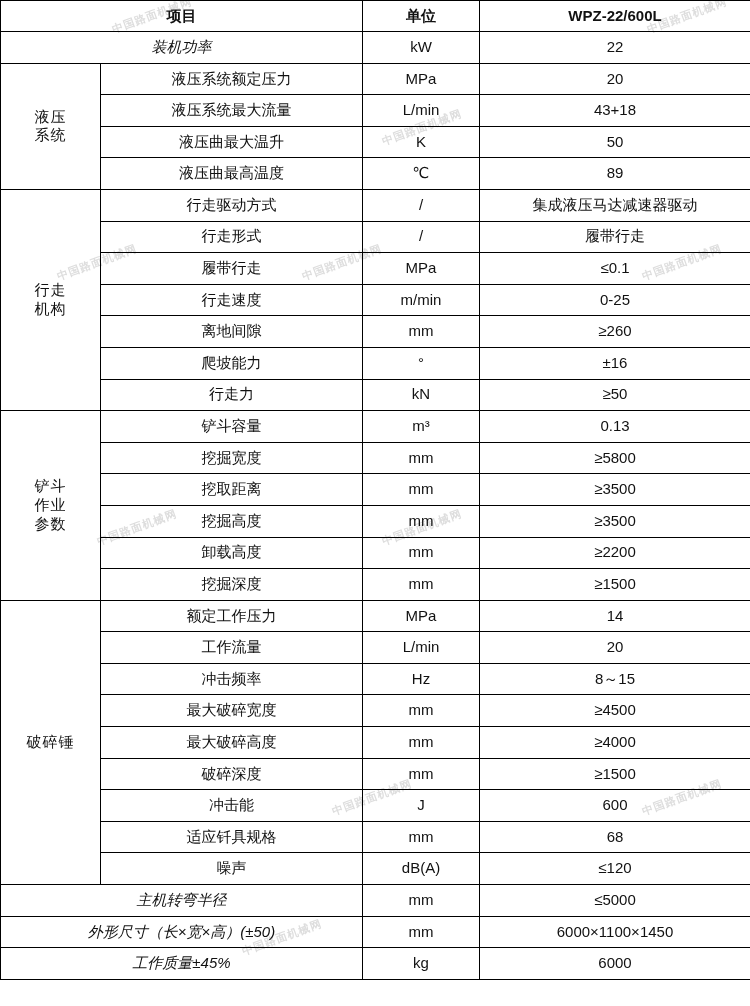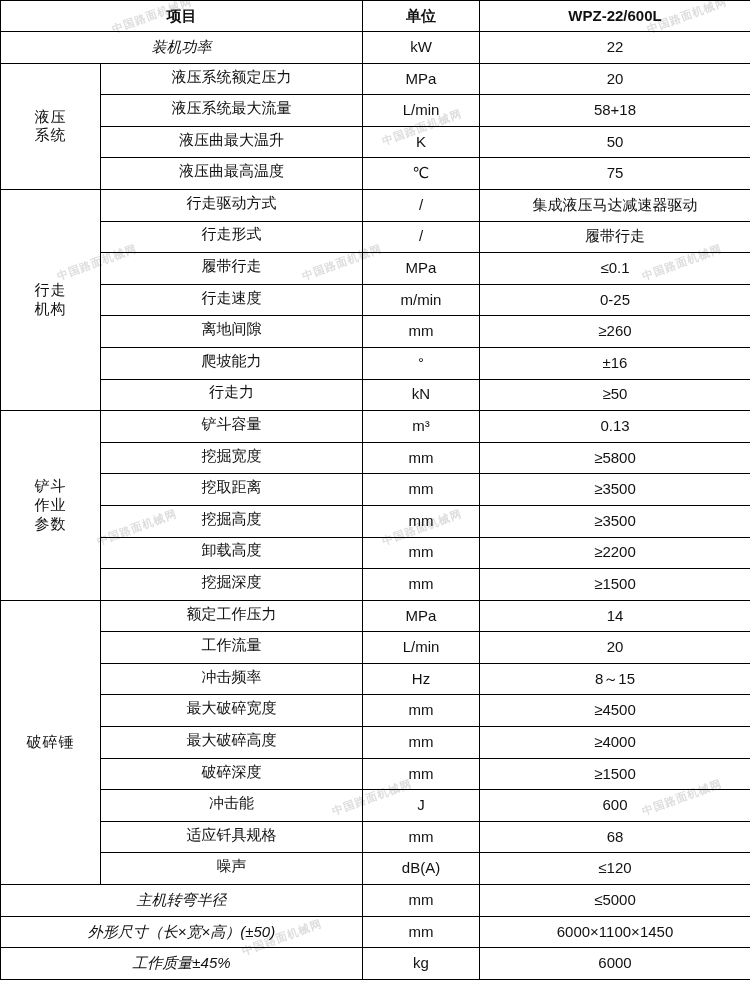--- a/index.html
+++ b/index.html
@@ -46,21 +46,20 @@
     font-size: 16px;
     letter-spacing: 1px;
   }
   td.head {
     font-weight: bold;
     font-size: 19px;
     height: 30px;
   }
   td.item {
     font-size: 15.5px;
-    font-family: Liberation Mono, monospace;
   }
   td.unit {
     font-size: 14px;
   }
   td.value {
     font-size: 14.5px;
   }
   td.wide-item {
     font-size: 15.5px;
     font-style: italic;
@@ -123,31 +122,31 @@
           <div>液压</div>
           <div>系统</div>
         </td>
         <td class="item">液压系统额定压力</td>
         <td class="unit">MPa</td>
         <td class="value">20</td>
       </tr>
       <tr>
         <td class="item">液压系统最大流量</td>
         <td class="unit">L/min</td>
-        <td class="value">58+18</td>
+        <td class="value">43+18</td>
       </tr>
       <tr>
         <td class="item">液压曲最大温升</td>
         <td class="unit">K</td>
         <td class="value">50</td>
       </tr>
       <tr>
         <td class="item">液压曲最高温度</td>
         <td class="unit">℃</td>
-        <td class="value">75</td>
+        <td class="value">89</td>
       </tr>
 
       <tr>
         <td class="group" rowspan="7">
           <div>行走</div>
           <div>机构</div>
         </td>
         <td class="item">行走驱动方式</td>
         <td class="unit">/</td>
         <td class="value">集成液压马达减速器驱动</td>

